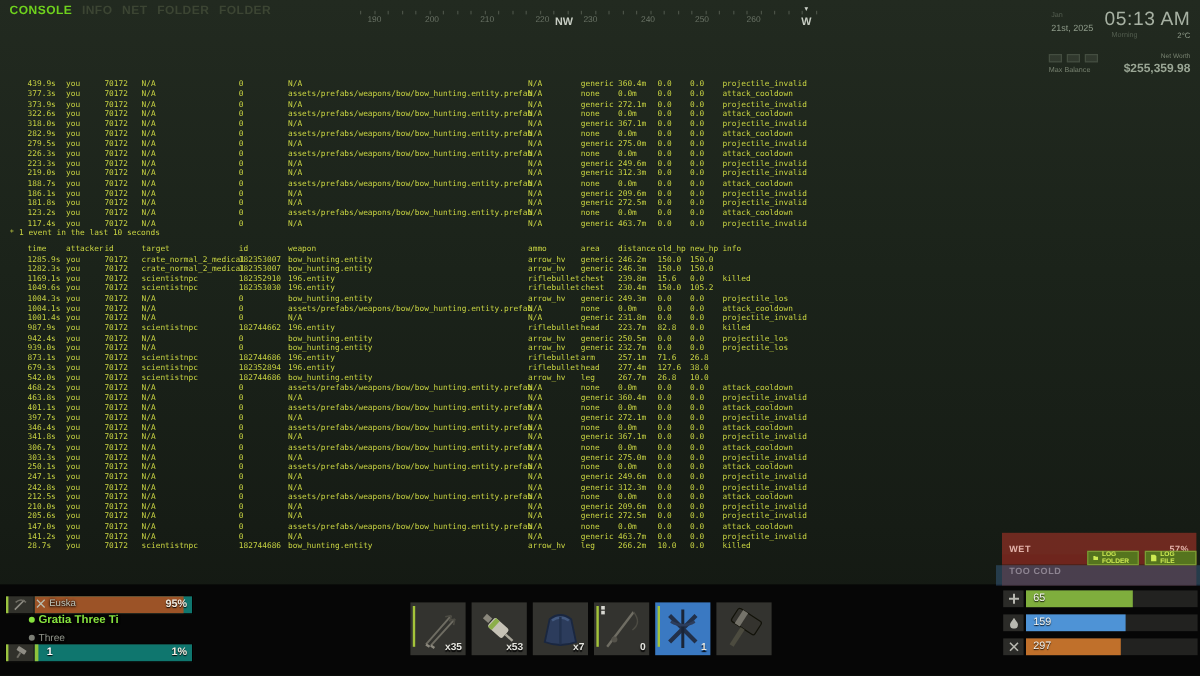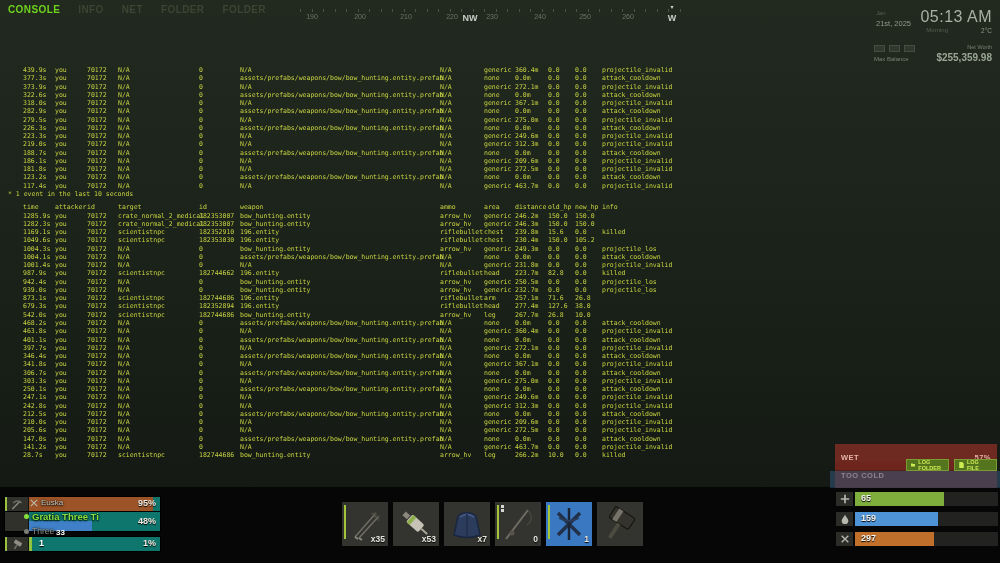--- a/index.html
+++ b/index.html
@@ -1,20 +1,20 @@
 <!DOCTYPE html>
 <html><head>
 <meta charset="utf-8">
 <style>
   html,body{margin:0;padding:0;background:#0a0c09;}
   #screen{position:relative;width:1000px;height:563px;overflow:hidden;
     background:linear-gradient(180deg,#222a20 0%,#1b231a 40%,#161c15 78%,#121711 100%);
     font-family:"Liberation Sans",sans-serif;}
   
-  #menubar{position:absolute;left:8px;top:4px;display:flex;gap:18px;font-size:10px;font-weight:bold;letter-spacing:.4px;}
+  #menubar{position:absolute;left:8px;top:4px;display:flex;gap:8px;font-size:10px;font-weight:bold;letter-spacing:.4px;}
   .menu-item{color:#3c4533;cursor:default;}
   .menu-item.active{color:#6fd21d;}
   
   #compass{position:absolute;left:0;top:0;width:1000px;height:26px;}
   .tickmark{position:absolute;top:9px;width:1px;height:3px;background:#4a5246;}
   .compass-label{position:absolute;top:13px;transform:translateX(-50%);font-size:7px;color:#6b7467;}
   .compass-label.cardinal{font-size:9px;font-weight:bold;color:#c7cdc3;}
   #compass-marker{position:absolute;left:672px;top:3px;transform:translateX(-50%);color:#cfd4cb;font-size:6px;}
   
   #clockbox{position:absolute;right:4px;top:8px;width:130px;color:#99a495;}
@@ -61,21 +61,21 @@
   .cond-bar{position:absolute;left:2px;top:3px;width:2px;height:34px;background:#a4c43a;}
   .attach-dots{position:absolute;left:6px;top:3px;display:flex;flex-direction:column;gap:1px;}
   .attach-dots i{width:3px;height:3px;background:#d8d8d2;display:block;}
   .slot svg{position:absolute;left:3px;top:2px;}
   
   #vitals{position:absolute;left:836px;top:492px;width:162px;}
   .vital-row{position:absolute;left:0;width:162px;height:14px;}
   .vital-icon{position:absolute;left:0;top:0;width:17px;height:14px;background:#2b2b28;display:flex;align-items:center;justify-content:center;}
   .vital-bar{position:absolute;left:19px;top:0;width:143px;height:14px;background:#222220;}
   .vital-fill{position:absolute;left:0;top:0;height:100%;}
-  .vital-value{position:absolute;left:6px;top:1px;font-size:9px;font-weight:bold;color:#f4f4f0;text-shadow:0 1px 1px #000;}
+  .vital-value{position:absolute;left:6px;top:1px;font-size:9px;font-weight:normal;color:#f4f4f0;text-shadow:0 1px 1px #000;}
   
   .alert-bar{position:absolute;left:835px;width:162px;height:14px;display:flex;align-items:center;justify-content:space-between;padding:13px 6px;box-sizing:border-box;font-size:7.5px;font-weight:bold;letter-spacing:.5px;}
   #wet-bar{top:444px;background:#8c2f24c0;color:#e4b3aa;}
   #cold-bar{top:462px;background:#6e241cb0;color:#c29289;}
   #blue-strip{position:absolute;left:830px;top:471px;width:170px;height:17px;background:#3f6f9e66;}
   .log-btn{position:absolute;top:459px;height:12px;background:#55741e;border:1px solid #7b9b33;display:flex;align-items:center;gap:3px;padding:0 4px;box-sizing:border-box;font-size:5.5px;font-weight:bold;color:#cdea52;cursor:pointer;}
   #log-folder-btn{left:906px;width:43px;}
   #log-file-btn{left:954px;width:43px;}
 </style>
 </head>
@@ -251,29 +251,20 @@
         <span class="cq-pct" style="top:1px;">95%</span>
       </div>
     </div>
     <div class="team-name" style="left:30px;top:498px;font-size:8px;color:#c2c6ba;">
       <svg width="8" height="8" viewBox="0 0 10 10">
           <path d="M1 9 L9 1 M1 1 L9 9" stroke="#b9bdb0" stroke-width="1.3"></path>
         </svg>
       <span>Euska</span>
     </div>
 
-    <div class="cq-row" style="left:4px;top:511px;width:155px;height:19px;">
-      <div class="cq-icon" style="left:0;top:0;width:23px;height:19px;"></div>
-      <div class="cq-bar" style="left:24px;top:0;width:131px;height:19px;">
-        <span class="cq-pct" style="top:4px;">48%</span>
-        <div id="cq-fill-1" style="position: absolute; left: 0px; top: 9px; height: 10px; text-align: center; width: 48%; background: rgb(63, 128, 200);">
-          <span class="cq-count">33</span>
-        </div>
-      </div>
-    </div>
     <div class="team-name" style="left:24px;top:511px;font-size:9.5px;font-weight:bold;color:#86e23e;">
       <span class="dot" style="background:#86e23e;"></span>
       <span>Gratia Three Ti</span>
     </div>
     <div class="team-name" style="left:24px;top:526px;font-size:8.5px;color:#90948a;">
       <span class="dot" style="background:#7c7f76;"></span>
       <span>Three</span>
     </div>
 
     <div class="cq-row" style="left:4px;top:536px;width:155px;height:14px;">

